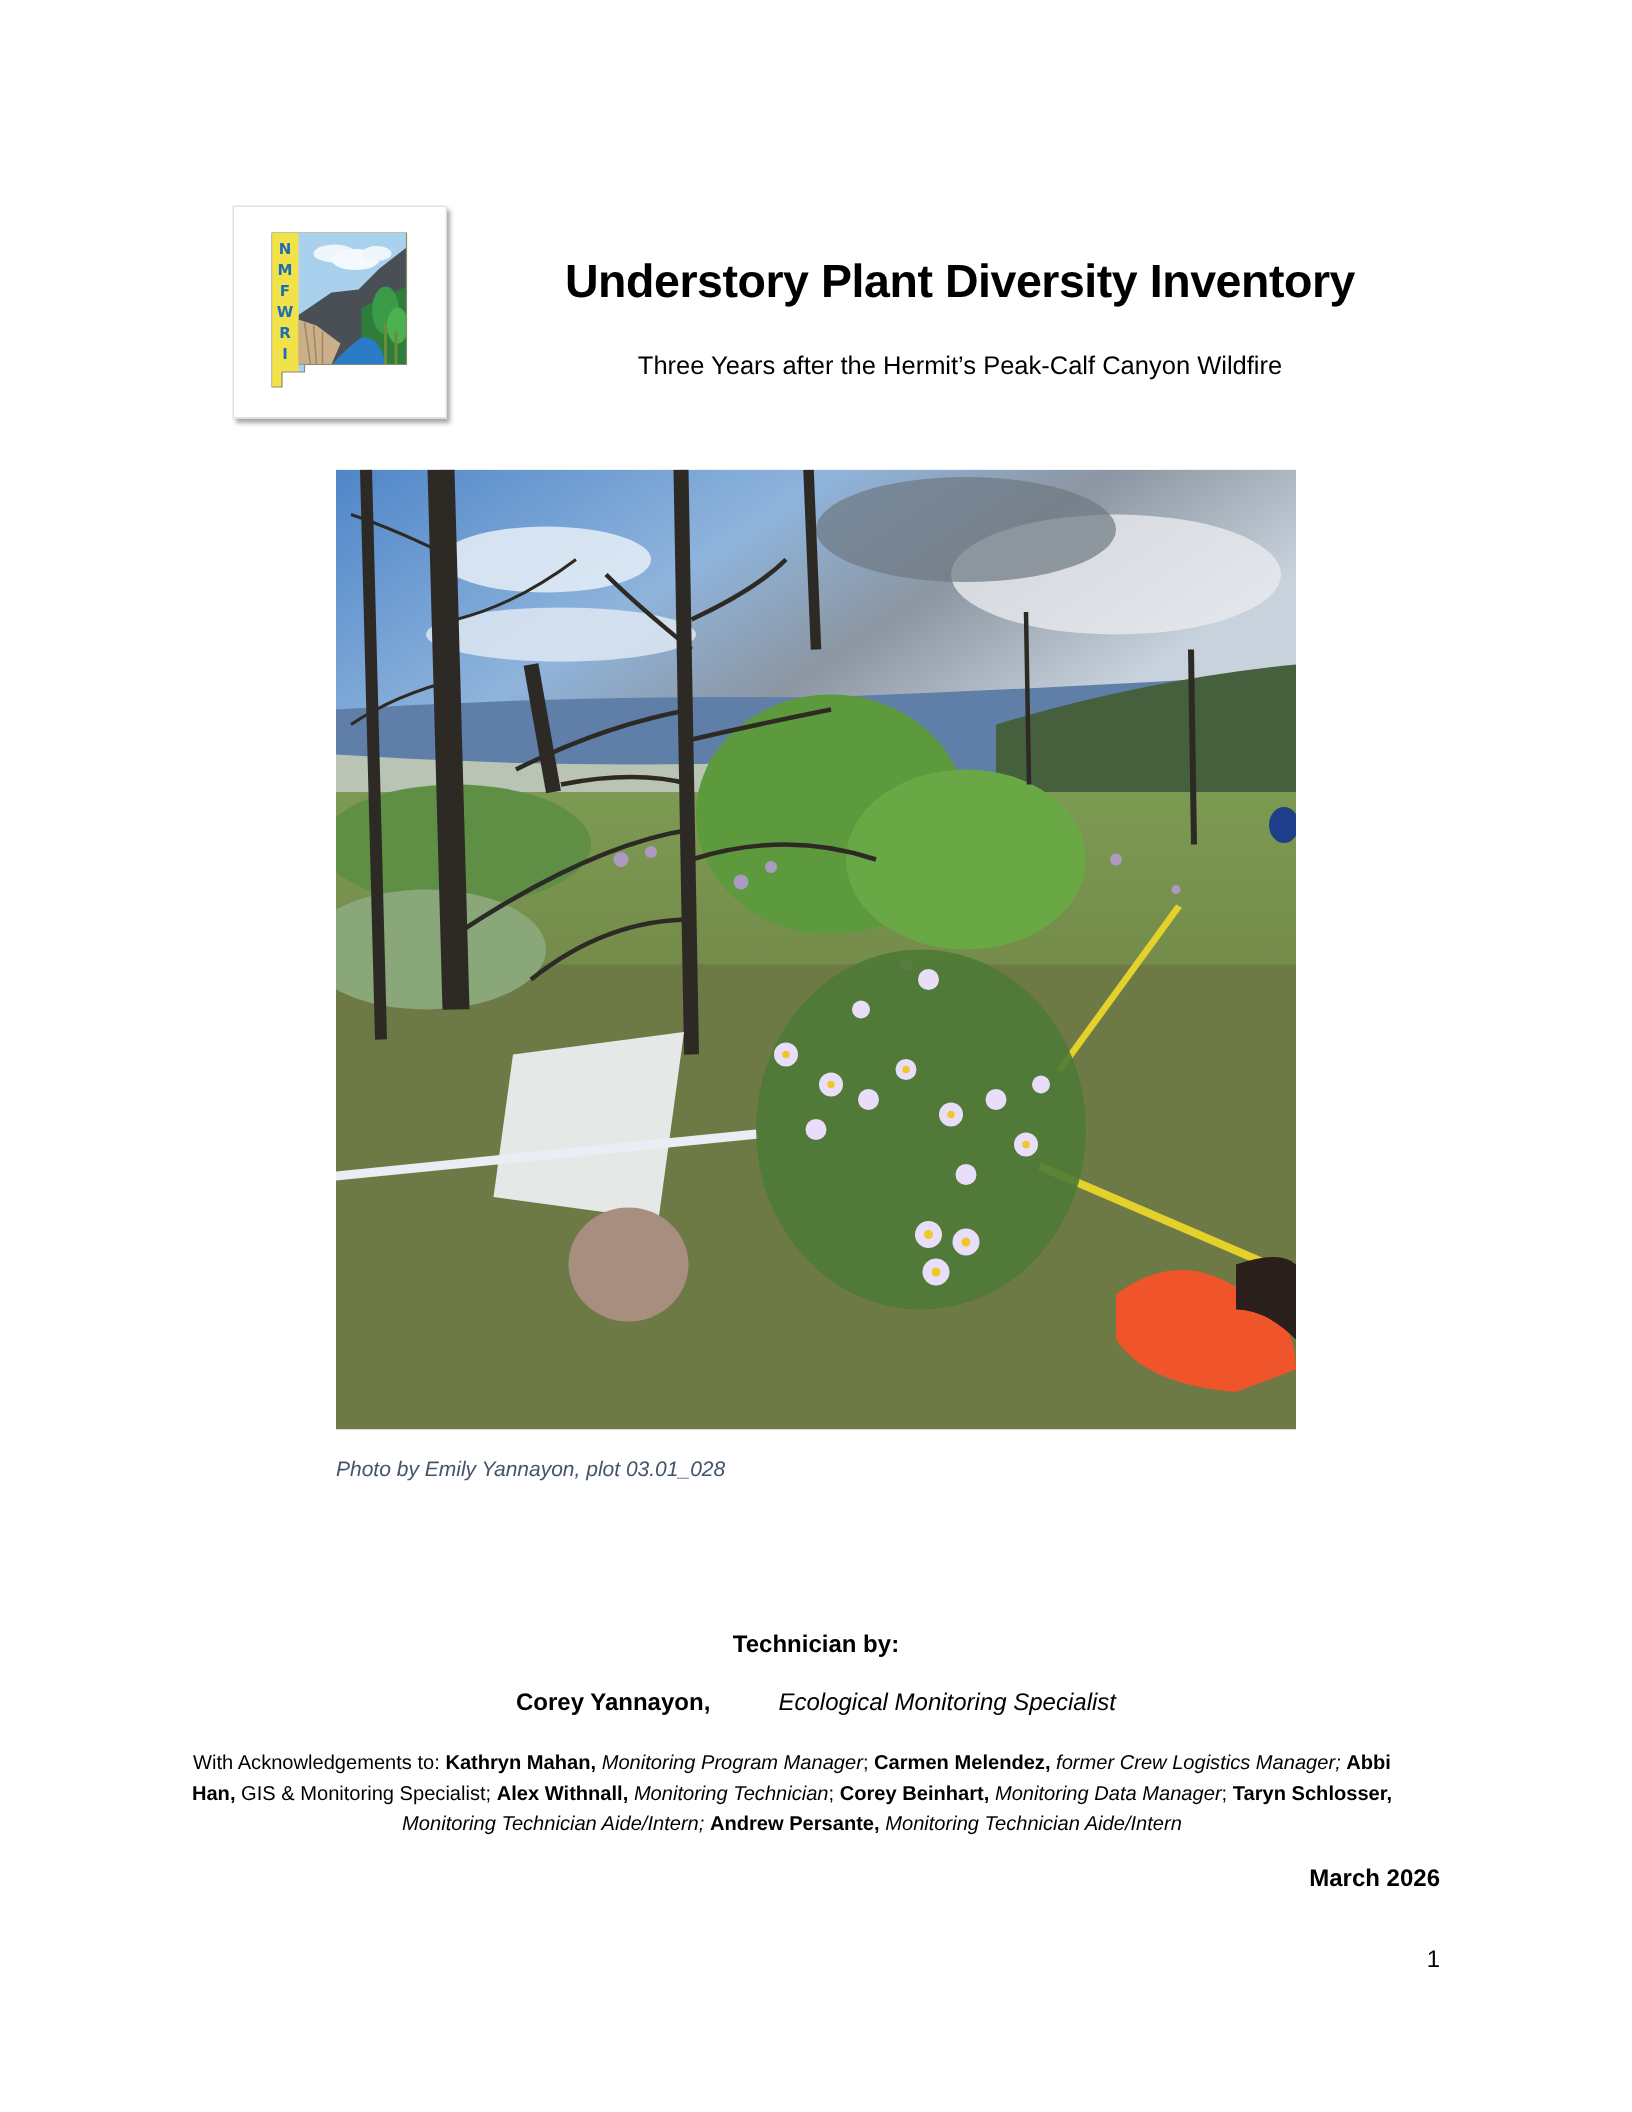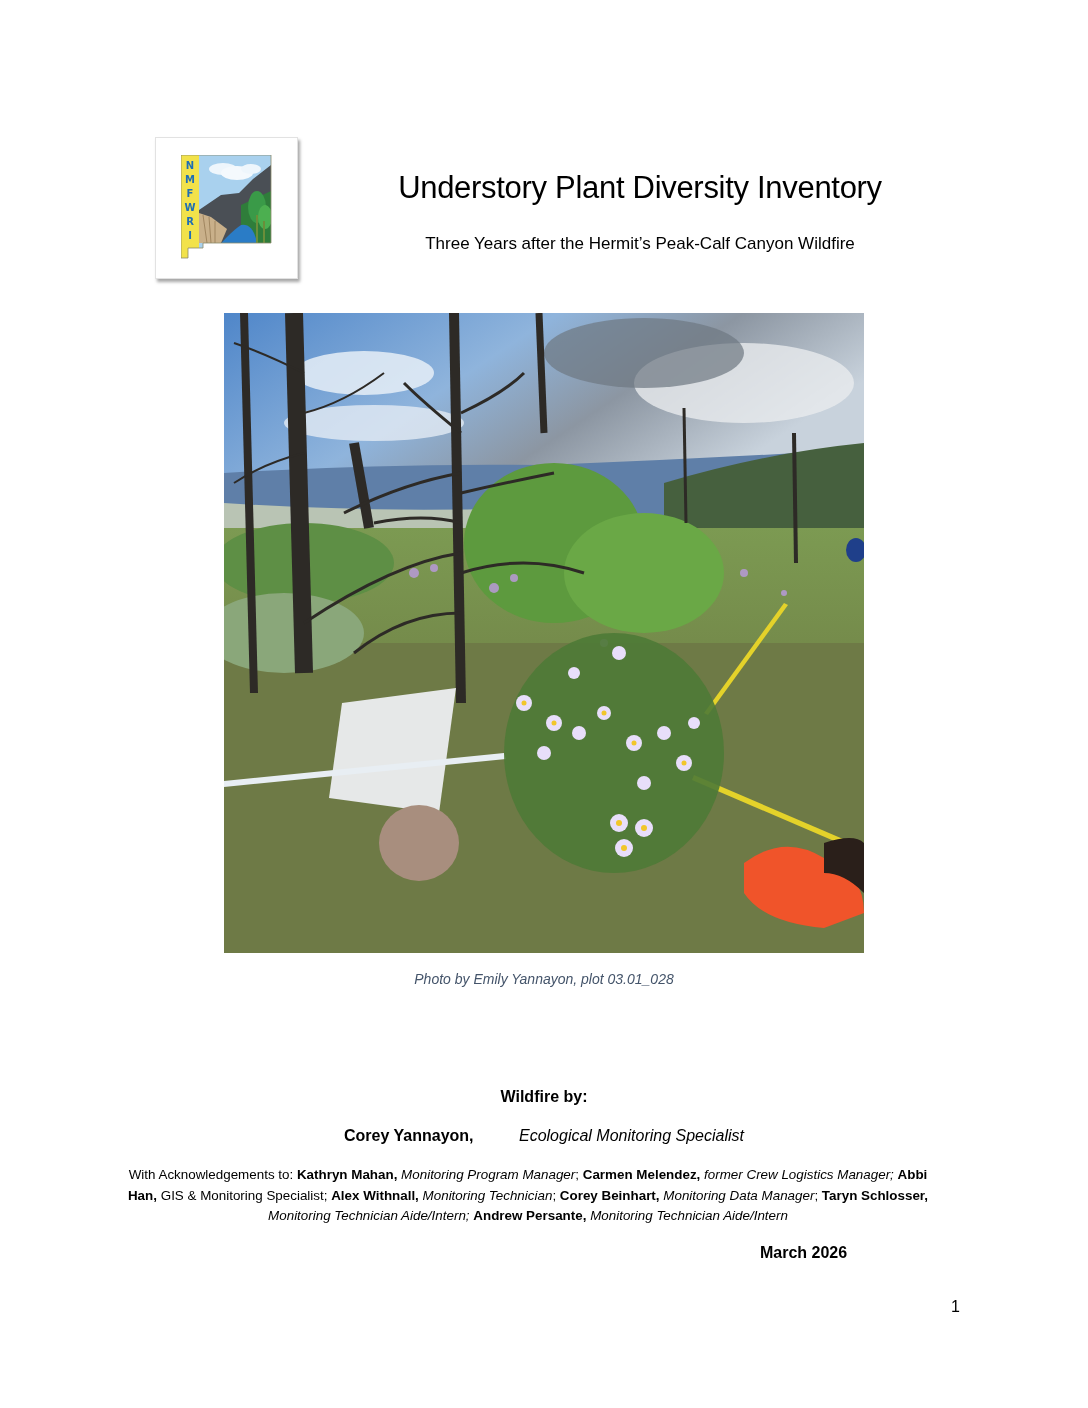--- a/index.html
+++ b/index.html
@@ -6,39 +6,39 @@
   body { width: 1088px; height: 1408px; position: relative; overflow: hidden;
          font-family: "Liberation Sans", "DejaVu Sans", sans-serif; color: #000; }
   .abs { position: absolute; }
 
   
   .logo-card { left: 155px; top: 137px; width: 141px; height: 140px; background: #fff;
                border: 1px solid #e2e2e2; box-shadow: 2px 3px 3px rgba(0,0,0,0.35); }
   .logo-svg { position: absolute; left: 25px; top: 17px; width: 92px; height: 106px; }
 
   .title { left: 340px; top: 170px; width: 600px; text-align: center; font-size: 31px;
-           font-weight: normal; letter-spacing: -0.3px; }
+           font-weight: bold; letter-spacing: -0.3px; }
   .subtitle { left: 340px; top: 234px; width: 600px; text-align: center; font-size: 17px;
               font-weight: normal; }
 
   
   .photo { left: 224px; top: 313px; width: 640px; height: 640px; overflow: hidden; }
   .photo svg { width: 640px; height: 640px; display: block; }
 
-  .caption { left: 224px; top: 971px; width: 640px; text-align: center; font-size: 14px;
+  .caption { left: 224px; top: 971px; width: 640px; font-size: 14px;
              font-style: italic; color: #44546a; }
 
   .submitted { left: 224px; top: 1088px; width: 640px; text-align: center; font-size: 16px; font-weight: bold; }
   .author { left: 140px; top: 1127px; width: 808px; text-align: center; font-size: 16px; }
   .author b { font-weight: bold; }
   .author i { font-style: italic; margin-left: 41px; }
   .ack { left: 124px; top: 1165px; width: 808px; text-align: center; font-size: 13.4px; line-height: 20.7px; }
   .ack b { font-weight: bold; }
   .ack i { font-style: italic; }
-  .date { left: 760px; top: 1244px; width: 200px; text-align: left; font-size: 16px; font-weight: bold; }
+  .date { left: 760px; top: 1244px; width: 200px; text-align: right; font-size: 16px; font-weight: bold; }
   .pagenum { left: 860px; top: 1298px; width: 100px; text-align: right; font-size: 16px; }
 </style>
 </head>
 <body>
 
 <div class="abs logo-card">
   <svg class="logo-svg" viewBox="0 0 92 106">
     <defs>
       <clipPath id="nmclip">
         <path d="M0 0 H90 V88 H22 V93 H7 V103 H0 Z"></path>
@@ -178,21 +178,21 @@
 
     <path d="M520 550 Q560 520 600 545 Q640 560 640 600 L600 615 Q540 610 520 580 Z" fill="#f0542a"></path>
     <path d="M600 530 Q630 520 640 530 L640 580 Q620 560 600 560 Z" fill="#2a1f1a"></path>
 
     <ellipse cx="632" cy="237" rx="10" ry="12" fill="#1f3f8a"></ellipse>
   </svg>
 </div>
 
 <div class="abs caption">Photo by Emily Yannayon, plot 03.01_028</div>
 
-<div class="abs submitted">Wildfire by:</div>
+<div class="abs submitted">Technician by:</div>
 <div class="abs author">
   <b>Corey Yannayon,</b>
   <i>Ecological Monitoring Specialist</i>
 </div>
 
 <div class="abs ack">
   <span>With Acknowledgements to: </span><b>Kathryn Mahan,</b> <i>Monitoring Program Manager</i><span>; </span><b>Carmen Melendez,</b> <i>former Crew Logistics Manager;</i><span> </span><b>Abbi Han,</b> <span>GIS &amp; Monitoring Specialist</span><span>; </span><b>Alex Withnall,</b> <i>Monitoring Technician</i><span>; </span><b>Corey Beinhart,</b> <i>Monitoring Data Manager</i><span>; </span><b>Taryn Schlosser,</b> <i>Monitoring Technician Aide/Intern;</i><span> </span><b>Andrew Persante,</b> <i>Monitoring Technician Aide/Intern</i>
 </div>
 
 <div class="abs date">March 2026</div>

